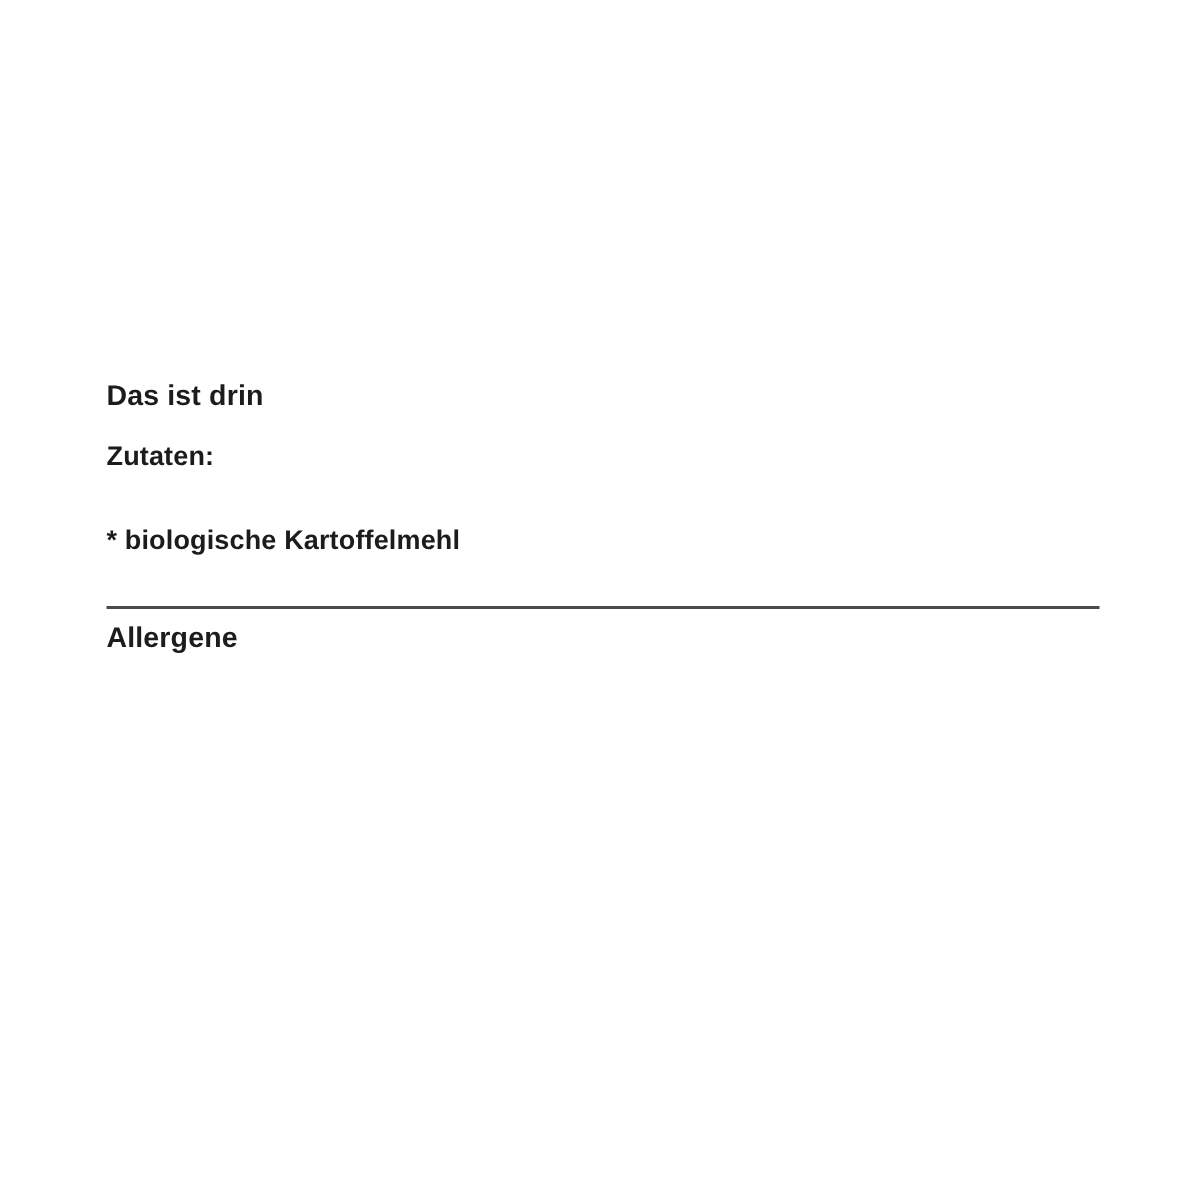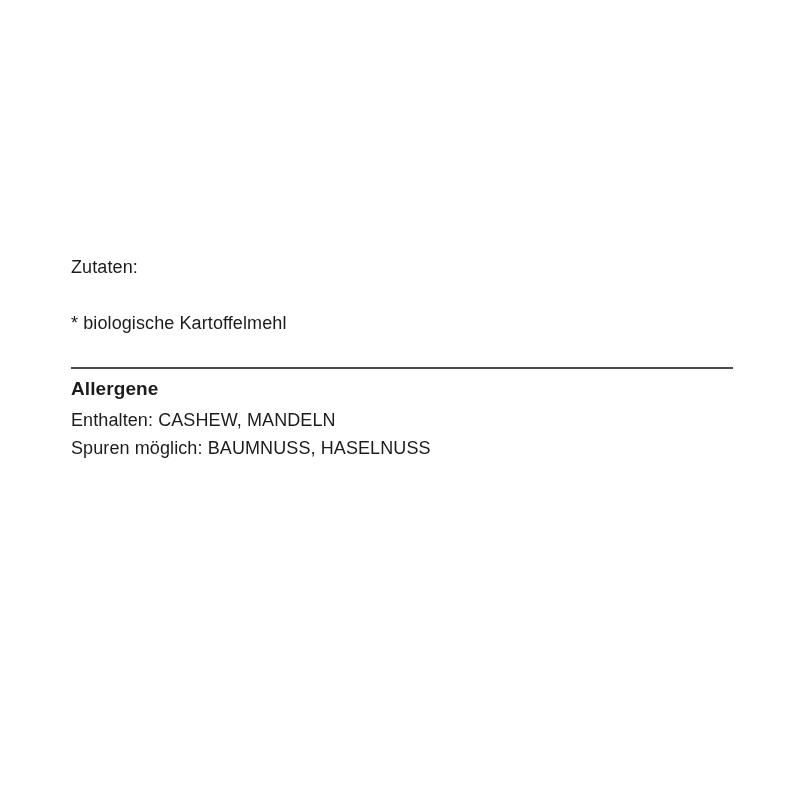--- a/index.html
+++ b/index.html
@@ -21,52 +21,49 @@
   .section-heading {
     font-size: 19px;
     font-weight: 700;
     line-height: 24px;
     margin: 0 0 13px 0;
     color: #1c1c1c;
     letter-spacing: 0.1px;
   }
   .body-text {
     font-size: 18px;
-    font-weight: 400;
+    font-weight: 700;
     line-height: 28px;
     margin: 0;
     color: #1c1c1c;
     letter-spacing: 0.1px;
   }
   .divider {
     border: none;
     border-top: 2px solid #4b4b4b;
     margin: 30px 0 8px 0;
     width: 100%;
   }
   .allergens-heading {
-    margin-bottom: 5px;
+    margin-bottom: 16px;
   }
 </style>
 </head>
 <body>
 
 <main class="content">
 
   <section>
+    <h3 class="section-heading">Das ist drin</h3>
     <p class="body-text">
       <span>Zutaten:</span><br>
       <br>
       <span>* biologische Kartoffelmehl</span>
     </p>
   </section>
 
   <hr class="divider">
 
   <section>
     <h3 class="section-heading allergens-heading">Allergene</h3>
-    <p class="body-text">
-      <span>Enthalten: CASHEW, MANDELN</span><br>
-      <span>Spuren möglich: BAUMNUSS, HASELNUSS</span>
-    </p>
   </section>
 
 </main>
 
 </body></html>

